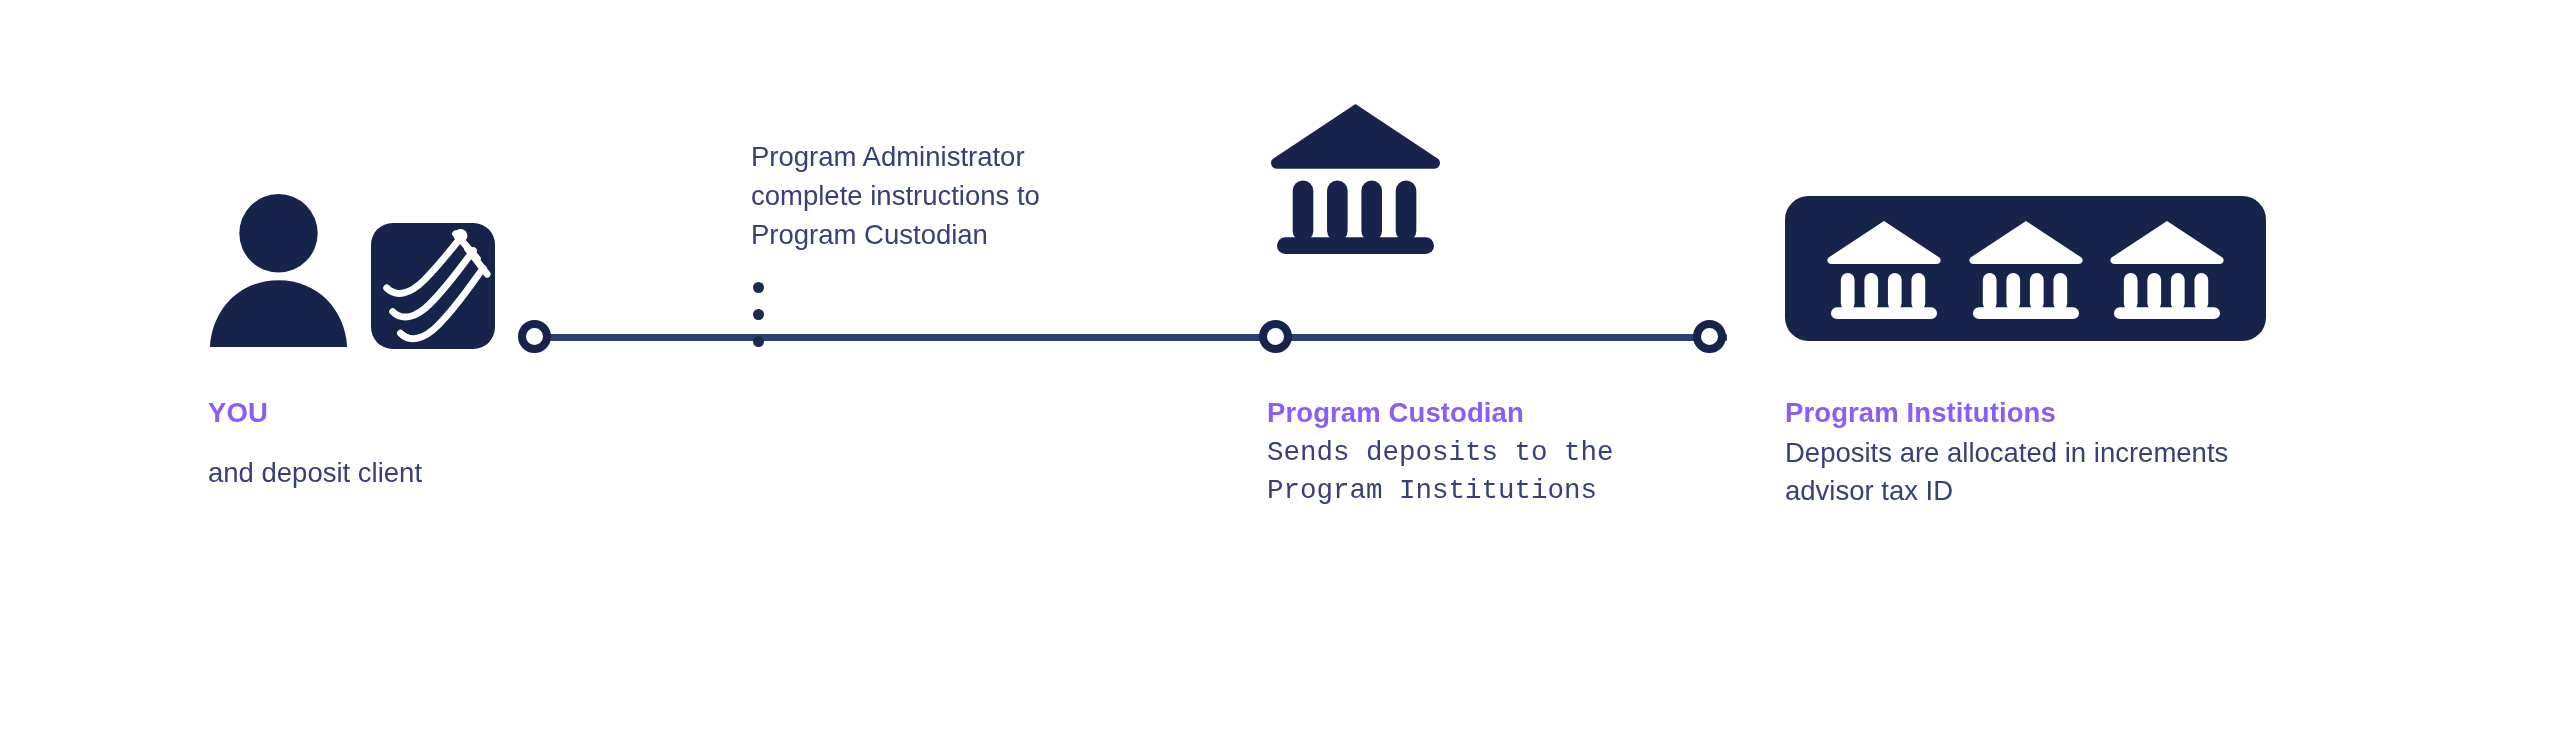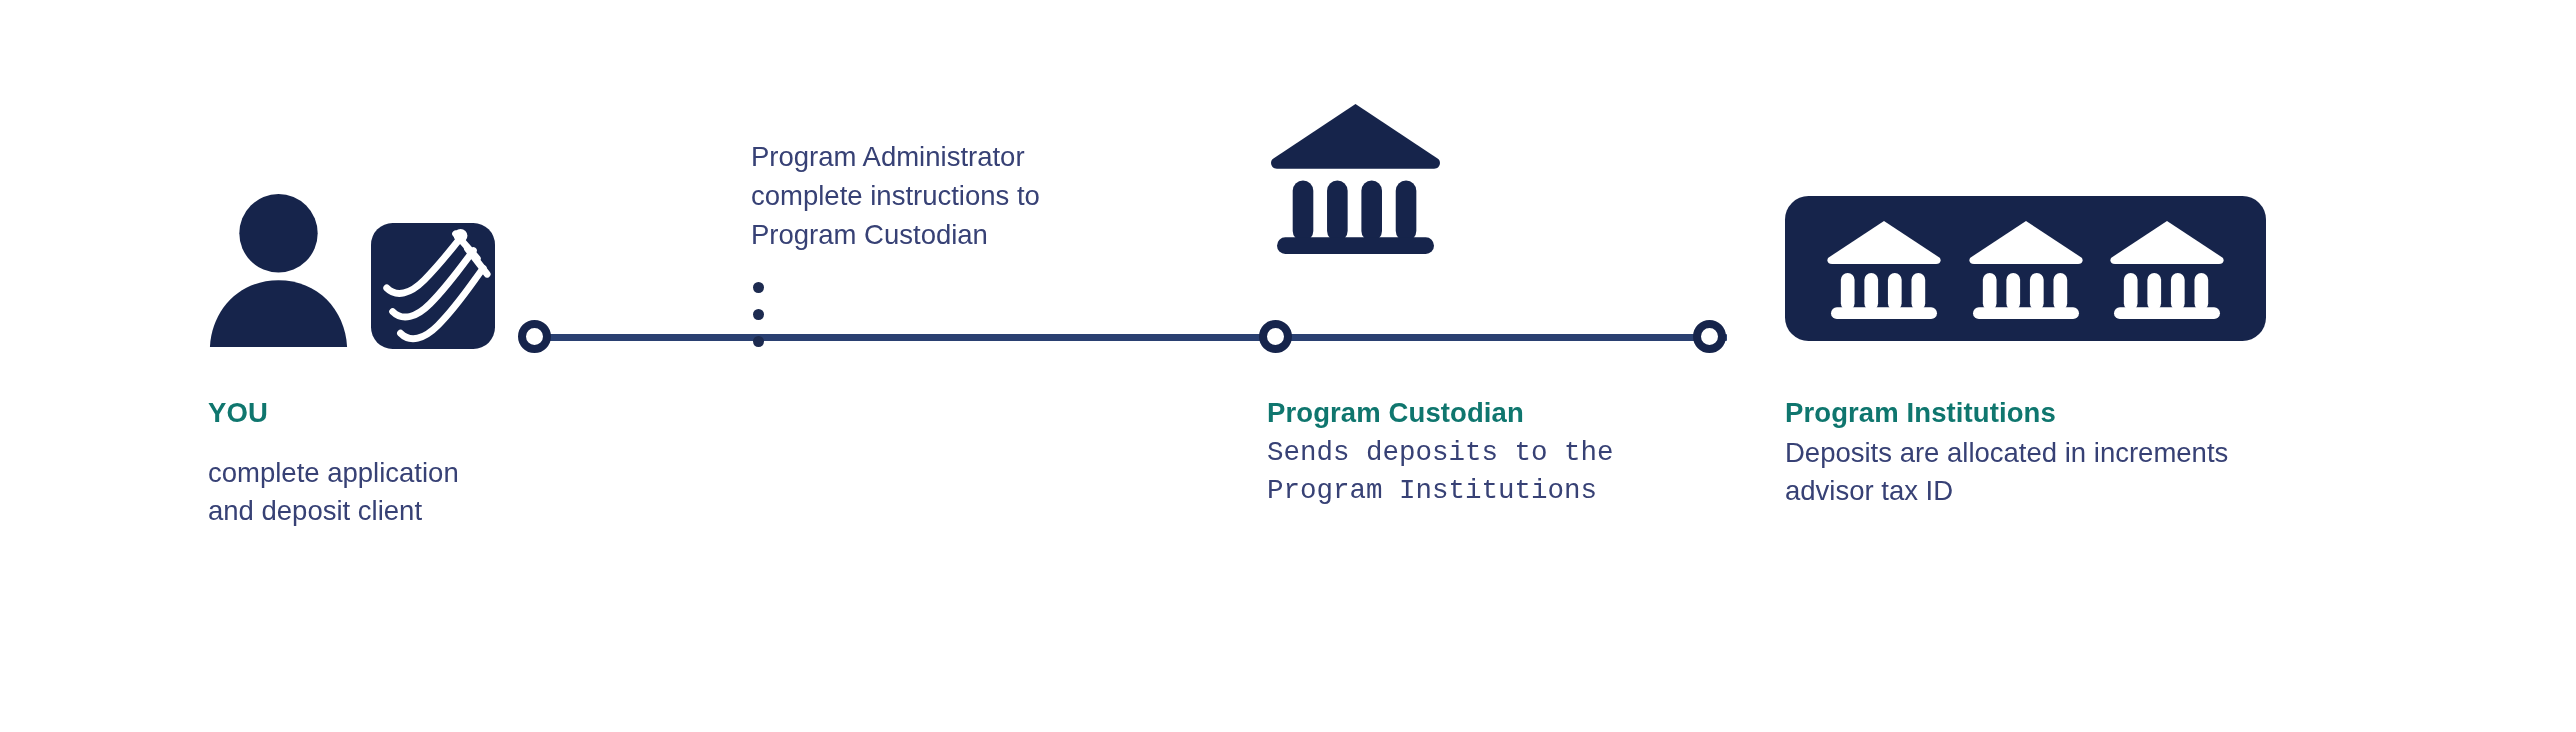--- a/index.html
+++ b/index.html
@@ -120,21 +120,21 @@
     flex: 0 0 auto;
   }
 
   
   .caption {
     position: absolute;
   }
   .caption .cap-title {
     font-size: 27.5px;
     font-weight: 700;
-    color: #0f766e;
+    color: #8b5cf6;
     letter-spacing: 0.1px;
     line-height: 1.25;
     white-space: nowrap;
   }
   .caption .cap-body {
     font-size: 27.5px;
     font-weight: 400;
     color: #374175;
     line-height: 1.38;
   }
@@ -238,21 +238,20 @@
 
   <div id="annotation-admin">
     <div>Program Administrator</div>
     <div>complete instructions to</div>
     <div>Program Custodian</div>
   </div>
 
   <div class="caption" id="cap-you">
     <div class="cap-title">YOU</div>
     <div class="cap-body">
-      <div>complete application</div>
       <div>and deposit client</div>
     </div>
   </div>
 
   <div class="caption" id="cap-custodian">
     <div class="cap-title">Program Custodian</div>
     <div class="cap-body">
       <div>Sends deposits to the</div>
       <div>Program Institutions</div>
     </div>

